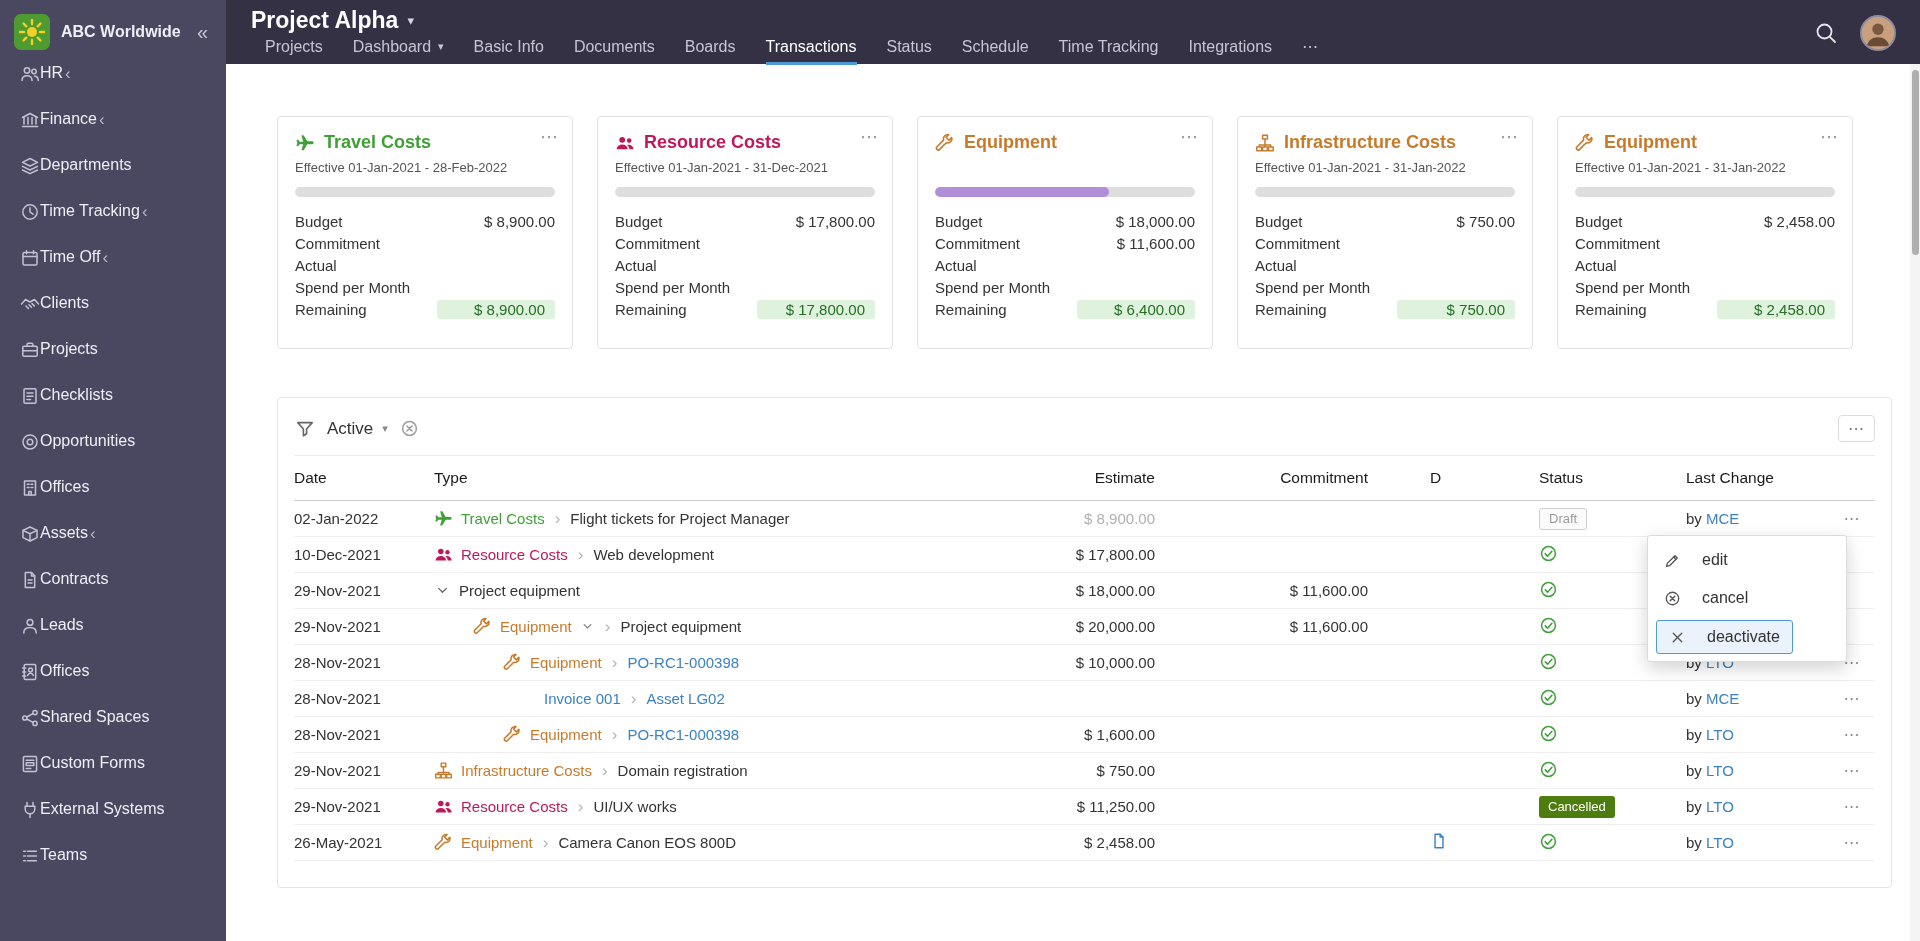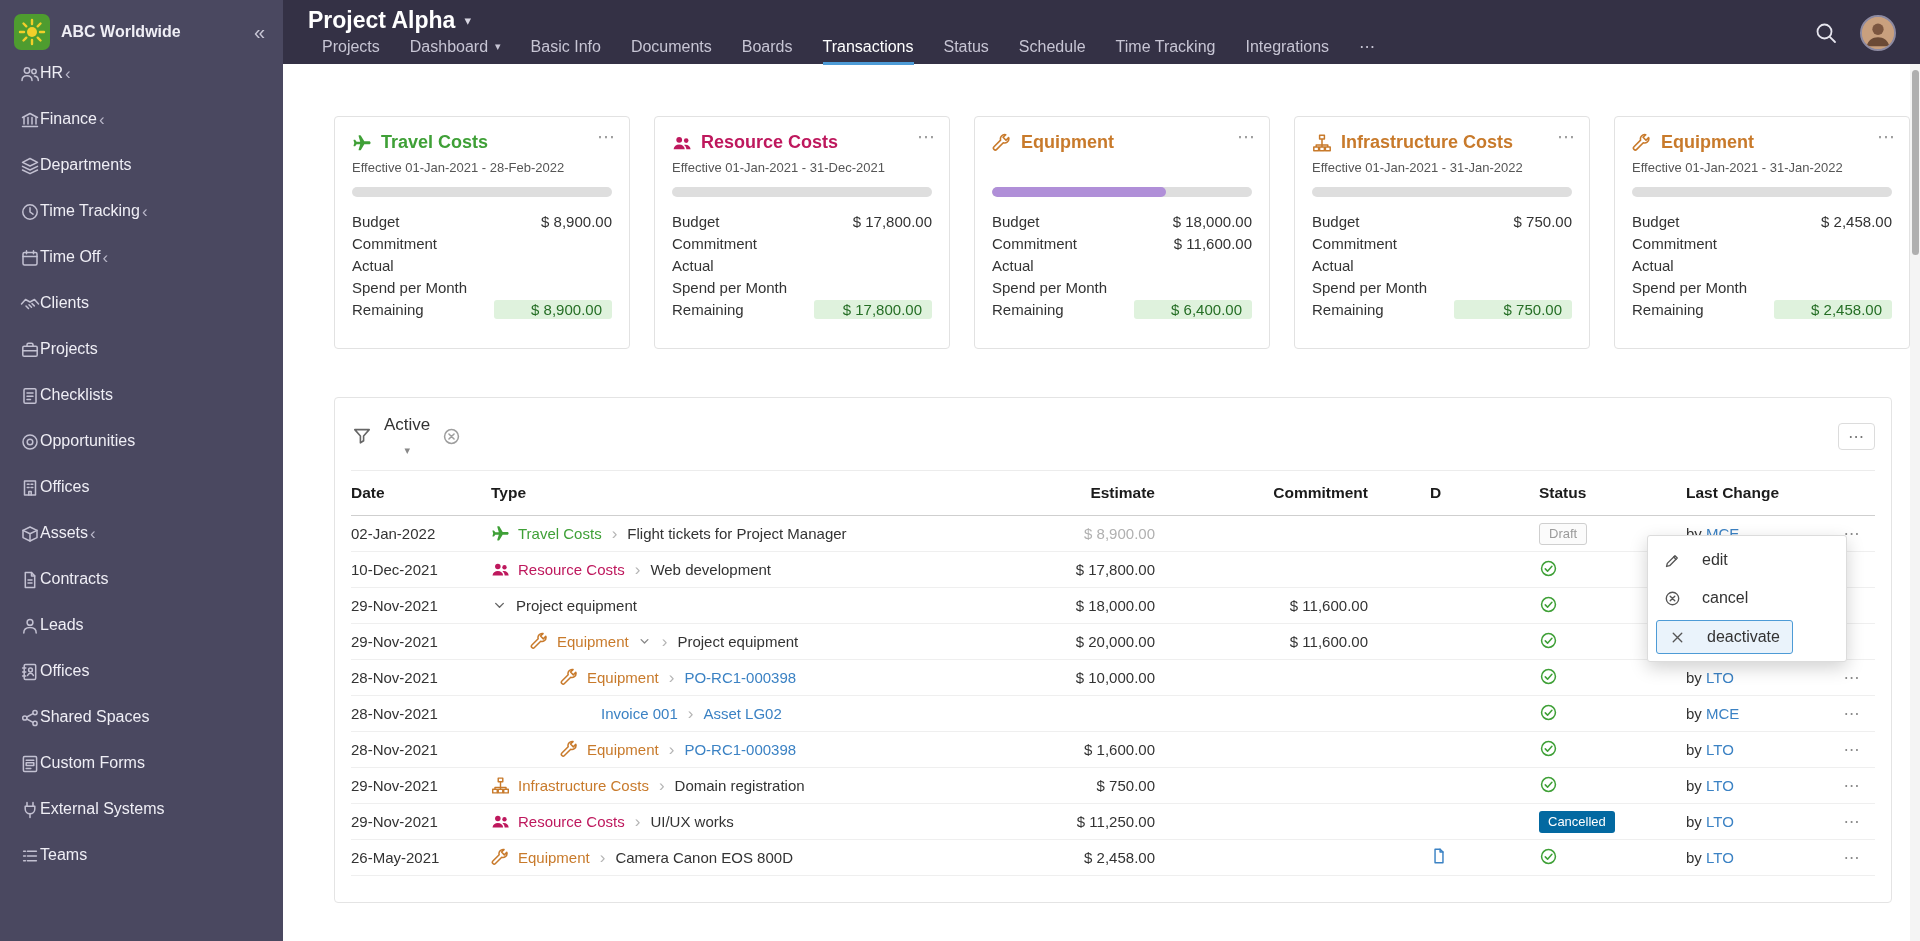--- a/index.html
+++ b/index.html
@@ -1,21 +1,21 @@
 <!DOCTYPE html>
 <html><head>
 <meta charset="utf-8">
 <style>
   html,body{margin:0;padding:0;width:1920px;height:941px;overflow:hidden;
     font-family:"Liberation Sans","DejaVu Sans",sans-serif;background:#fff;}
   *{box-sizing:border-box;}
   .app{position:relative;display:flex;width:1920px;height:941px;}
 
   
-  .sidebar{width:283px;flex-shrink:0;background:#4A4860;color:#EFEEF5;display:flex;flex-direction:column;overflow:hidden;}
+  .sidebar{width:226px;flex-shrink:0;background:#4A4860;color:#EFEEF5;display:flex;flex-direction:column;overflow:hidden;}
   .brand{height:64px;display:flex;align-items:center;gap:11px;padding:0 14px 0 14px;flex-shrink:0;}
   .logo{width:36px;height:36px;flex-shrink:0;}
   .brand-name{font-size:16px;font-weight:700;flex:1;white-space:nowrap;}
   .collapse-btn{color:#C9C7D6;font-size:20px;cursor:pointer;padding:0 4px;}
   .nav{flex:1;}
   .nav-item{height:46px;display:flex;padding:0 14px 0 20px;font-size:16px;cursor:pointer;white-space:nowrap;}
   .si{width:20px;height:20px;fill:none;stroke:currentColor;stroke-width:1.5;stroke-linecap:round;stroke-linejoin:round;flex-shrink:0;color:#C3C1D2;}
   .nav-lbl{color:#EFEEF5;}
   .nav-chev{color:#B9B7C9;font-size:17px;margin-left:2px;}
 
@@ -50,28 +50,28 @@
   .cfill{height:100%;width:0;background:#B08FD8;border-radius:5px;}
   .crow{display:flex;justify-content:space-between;align-items:center;font-size:15px;color:#333;height:22px;}
   .cval{text-align:right;}
   .chip{background:#DFF2DD;color:#256E25;border-radius:3px;padding:1px 10px;min-width:118px;text-align:right;}
 
   
   .panel{margin-top:48px;background:#fff;border:1px solid #E4E4E4;border-radius:4px;}
   .filter-row{display:flex;align-items:center;gap:12px;padding:17px 16px 13px 17px;}
   .funnel{width:20px;height:20px;color:#666;}
   .funnel svg,.clear-btn svg,.exp svg,.check svg,.doc-ic svg,.mi-ic svg{width:100%;height:100%;fill:none;stroke:currentColor;stroke-width:1.6;stroke-linecap:round;stroke-linejoin:round;}
-  .filter-label{font-size:17px;color:#333;cursor:pointer;display:inline-flex;align-items:center;gap:9px;flex-direction:column;}
+  .filter-label{font-size:17px;color:#333;cursor:pointer;display:inline-flex;align-items:center;gap:9px;}
   .filter-caret{font-size:11px;color:#888;}
   .clear-btn{width:19px;height:19px;color:#9E9E9E;cursor:pointer;}
   .panel-menu{margin-left:auto;width:37px;height:27px;border:1px solid #DCDCDC;border-radius:4px;color:#777;display:flex;align-items:center;justify-content:center;font-size:16px;cursor:pointer;letter-spacing:1px;}
 
   .tbl{padding:0 16px 26px 16px;}
   .thead,.trow{display:grid;grid-template-columns:140px 1fr 200px 213px 138px 152px 157px 46px;align-items:center;}
-  .thead{height:46px;border-top:1px solid #ECECEC;border-bottom:1px solid #CFCFCF;font-weight:700;font-size:15.5px;color:#1B1B1B;}
+  .thead{height:46px;border-top:1px solid #ECECEC;border-bottom:1px solid #CFCFCF;font-weight:400;font-size:15.5px;color:#1B1B1B;}
   .trow{height:36px;border-bottom:1px solid #EFEFEF;font-size:15px;color:#333;cursor:pointer;}
   .c-est,.c-com{text-align:right;padding-right:14px;}
   .c-doc{padding-left:48px;}
   .c-status{padding-left:19px;}
   .c-last{padding-left:14px;white-space:nowrap;}
   .c-act{text-align:center;color:#8A8A8A;font-size:16px;letter-spacing:1px;}
   .c-type{display:flex;align-items:center;gap:8px;min-width:0;white-space:nowrap;overflow:hidden;}
   .ticon{display:inline-flex;width:19px;height:19px;flex-shrink:0;}
   .ticon svg{width:100%;height:100%;}
   .t-green{color:#3FA037;}
@@ -82,21 +82,21 @@
   .muted{color:#B0B0B0;}
   .exp{display:inline-flex;width:17px;height:17px;color:#666;flex-shrink:0;cursor:pointer;}
   .type-chev{display:inline-flex;width:15px;height:15px;color:#888;flex-shrink:0;cursor:pointer;}
   .type-chev svg{width:100%;height:100%;fill:none;stroke:currentColor;stroke-width:1.8;stroke-linecap:round;stroke-linejoin:round;}
   .ind1{width:31px;flex-shrink:0;}
   .ind2{width:61px;flex-shrink:0;}
   .ind3{width:102px;flex-shrink:0;}
   .check{display:inline-flex;width:19px;height:19px;color:#3FA037;}
   .doc-ic{display:inline-flex;width:18px;height:18px;color:#3B82C4;cursor:pointer;}
   .badge-draft{display:inline-block;border:1px solid #CFCFCF;color:#9B9B9B;background:#FBFBFB;border-radius:3px;font-size:13px;padding:2px 9px;line-height:16px;}
-  .badge-cancelled{display:inline-block;background:#0369a1;color:#fff;border-radius:3px;font-size:13px;padding:3px 9px;line-height:16px;}
+  .badge-cancelled{display:inline-block;background:#4d7c0f;color:#fff;border-radius:3px;font-size:13px;padding:3px 9px;line-height:16px;}
 
   
   .context-menu{position:absolute;left:1647px;top:535px;width:200px;background:#fff;border:1px solid #DCDCDC;border-radius:3px;box-shadow:0 6px 18px rgba(0,0,0,.18);padding:5px 0 7px;z-index:20;}
   .menu-item{display:flex;align-items:center;gap:21px;padding:10px 16px;font-size:16px;color:#333;cursor:pointer;}
   .mi-ic{display:inline-flex;width:17px;height:17px;color:#555;flex-shrink:0;}
   .menu-item.focused{margin:3px 10px 0 8px;border:1px solid #4D9BD6;background:#EAF3FB;border-radius:3px;padding:7px 12px;width:fit-content;}
 
   
   .scroll-track{position:absolute;right:0;top:64px;bottom:0;width:10px;background:#F4F4F4;}
   .scroll-thumb{position:absolute;right:1px;top:6px;width:7px;height:185px;background:#AFAFAF;border-radius:4px;cursor:pointer;}

